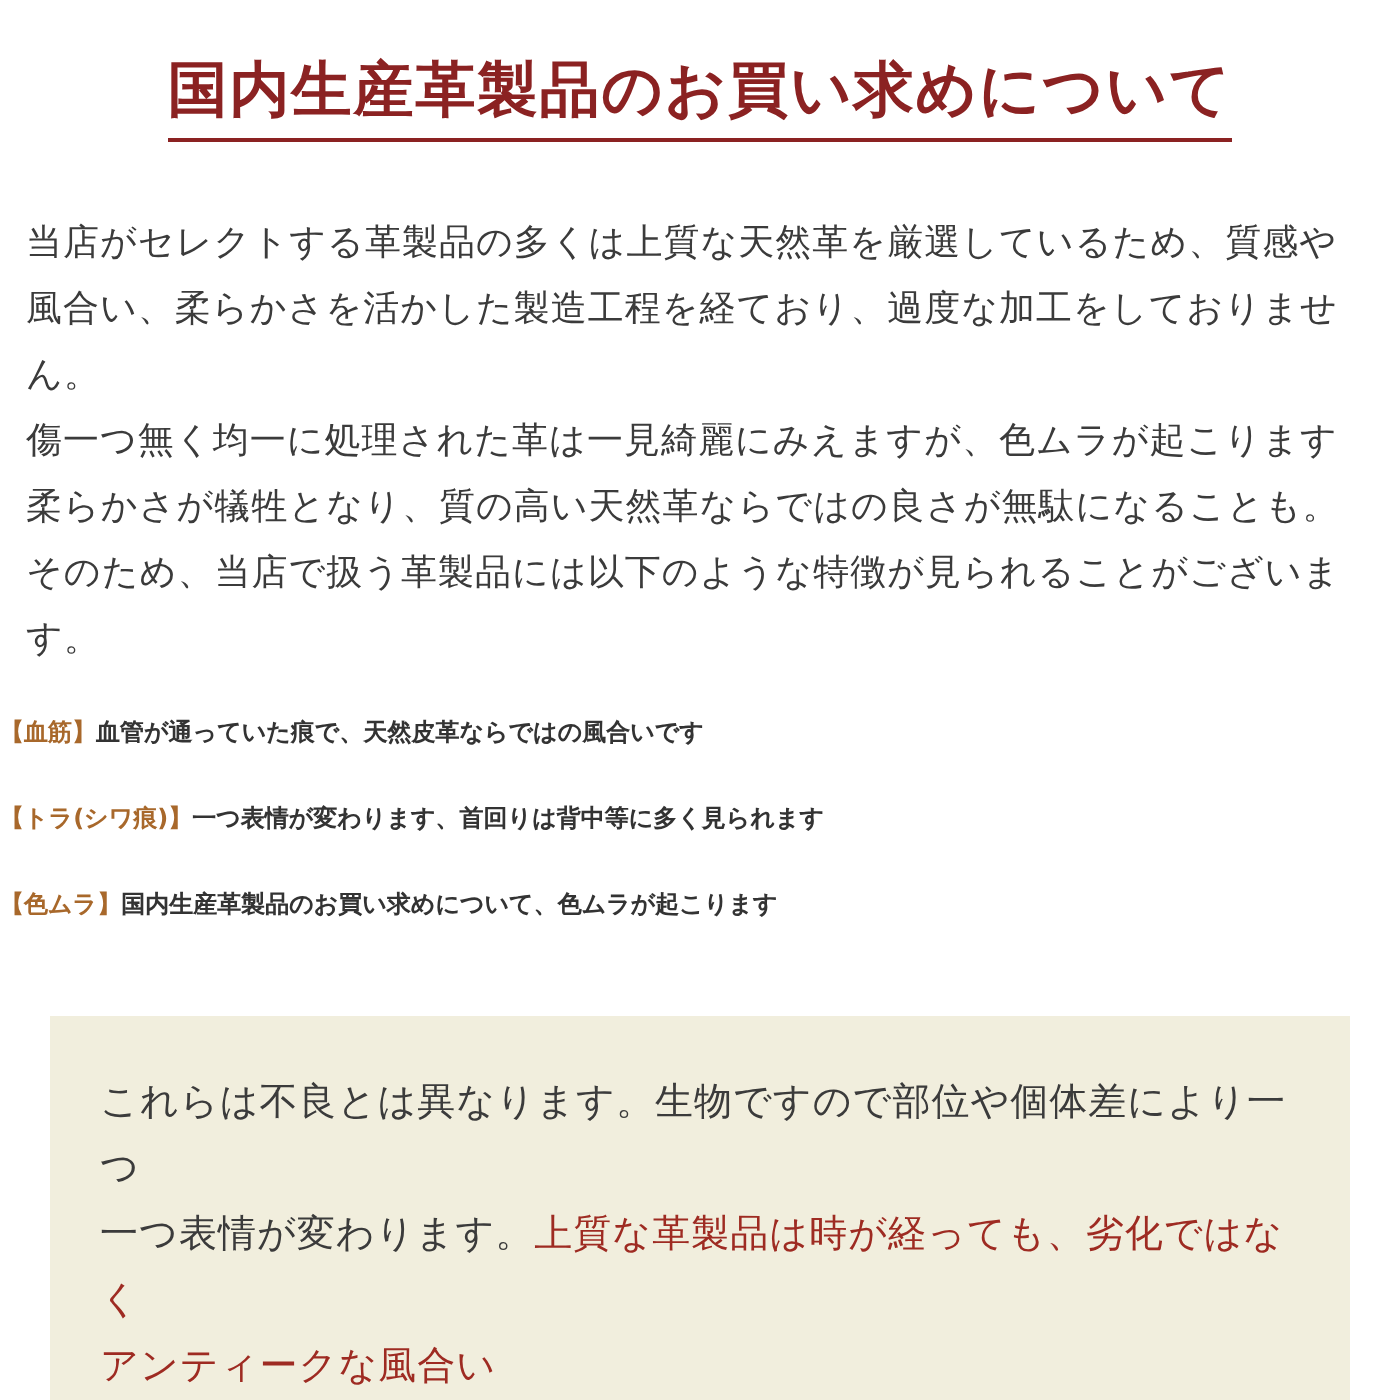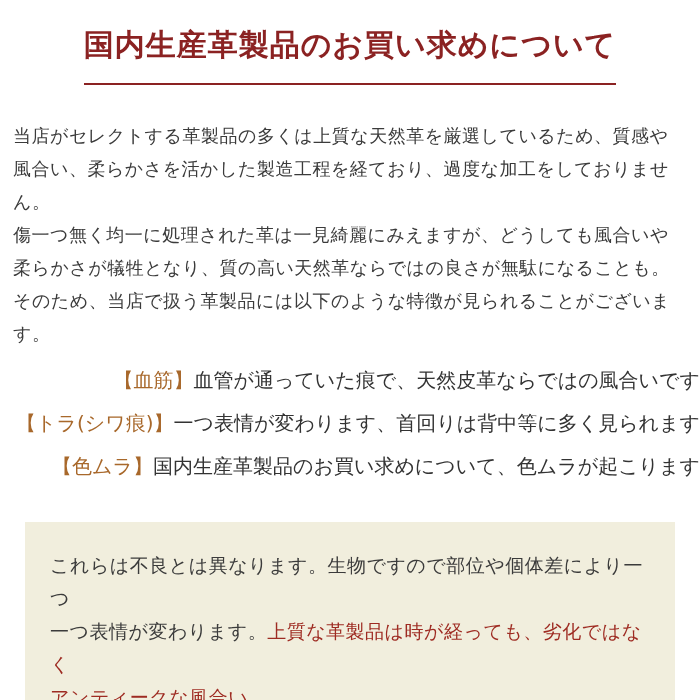--- a/index.html
+++ b/index.html
@@ -25,45 +25,46 @@
     padding-top: 25px;
   }
   .title {
     display: inline-block;
     margin: 0;
     font-size: 30px;
     font-weight: 600;
     letter-spacing: 1px;
     color: #8b2222;
     border-bottom: 2px solid #8b2222;
-    padding-bottom: 17px;
+    padding-bottom: 3px;
     font-family: "DejaVu Serif", "Liberation Serif", serif;
   }
 
   
   .intro {
     margin: 34px 13px 0 13px;
     font-size: 18px;
     line-height: 33px;
     color: #3b3b3b;
     white-space: pre-line;
     letter-spacing: 0.5px;
   }
 
   
   .features {
     margin-top: 9px;
     font-family: "DejaVu Sans", "Liberation Sans", sans-serif;
   }
   .feature-row {
-    text-align: right;
-    font-size: 20px;
+    text-align: left;
+    font-size: 12px;
     line-height: 43px;
     color: #333333;
     white-space: nowrap;
+    font-weight: bold;
   }
   .feature-label {
     color: #a8682b;
   }
 
   
   .note-box {
     margin: 34px 25px 0 25px;
     background: #f1eedd;
     padding: 27px 25px 26px 25px;
@@ -89,21 +90,21 @@
 <body>
 
 <div class="page">
 
   <div class="title-wrap">
     <h1 class="title">国内生産革製品のお買い求めについて</h1>
   </div>
 
   <p class="intro">当店がセレクトする革製品の多くは上質な天然革を厳選しているため、質感や
 風合い、柔らかさを活かした製造工程を経ており、過度な加工をしておりません。
-傷一つ無く均一に処理された革は一見綺麗にみえますが、どうしても風合いや
+傷一つ無く均一に処理された革は一見綺麗にみえますが、色ムラが起こります
 柔らかさが犠牲となり、質の高い天然革ならではの良さが無駄になることも。
 そのため、当店で扱う革製品には以下のような特徴が見られることがございます。</p>
 
   <div class="features">
     <div class="feature-row">
       <span class="feature-label">【血筋】</span><span>血管が通っていた痕で、天然皮革ならではの風合いです</span>
     </div>
     <div class="feature-row">
       <span class="feature-label">【トラ(シワ痕)】</span><span>一つ表情が変わります、首回りは背中等に多く見られます</span>
     </div>

